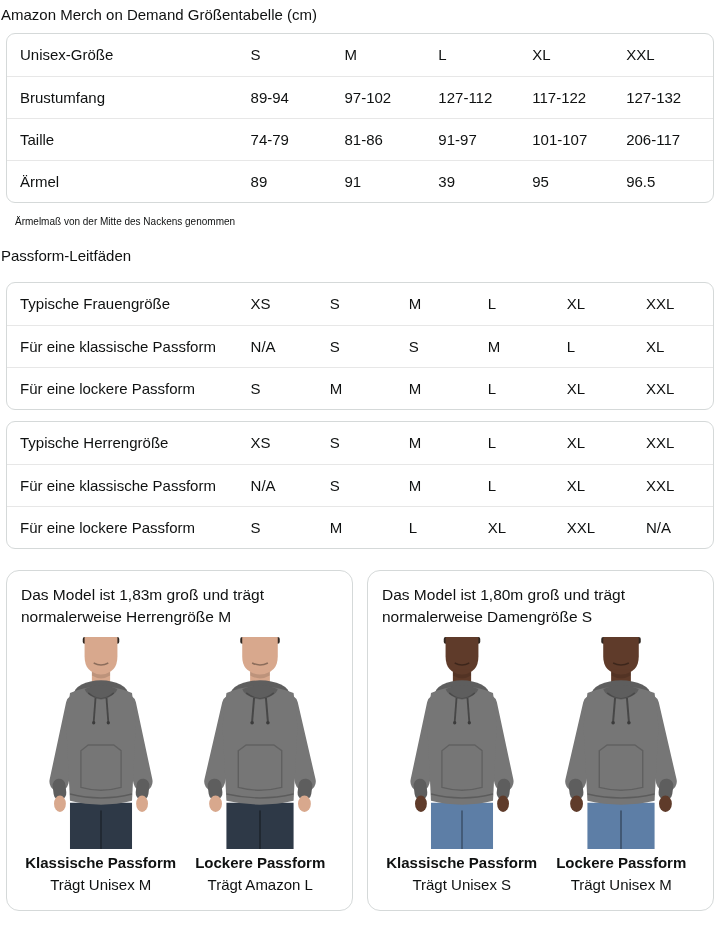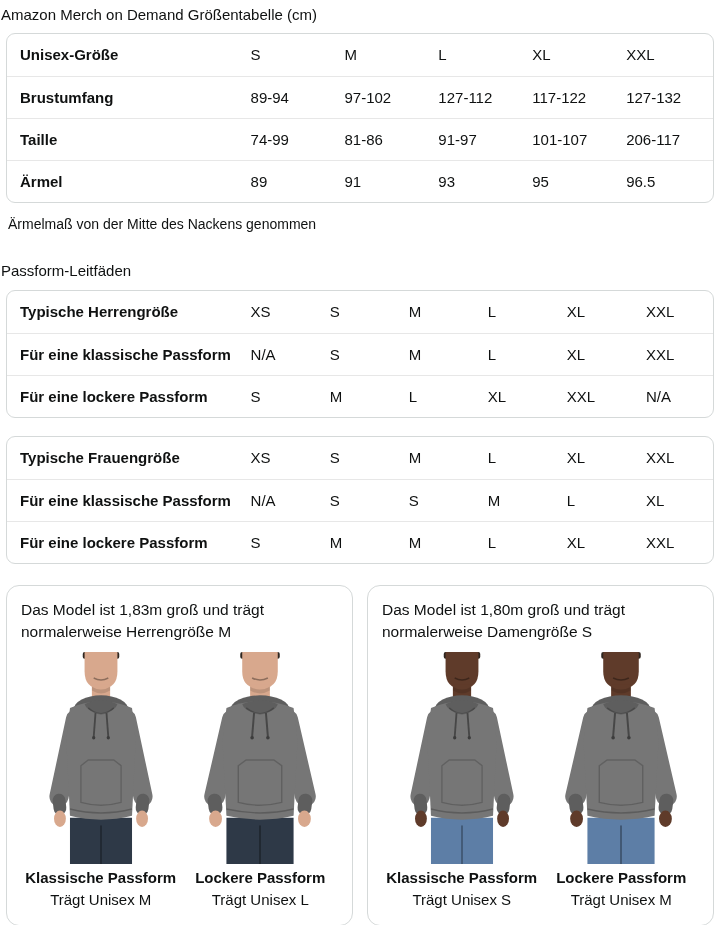--- a/index.html
+++ b/index.html
@@ -6,31 +6,31 @@
     --c-hoodie:#767676; --c-hoodie-dark:#5e5e5e; --c-hair:#2e2620;
     --c-skin-light:#d8a88d; --c-skin-dark:#5f3b2a;
     --c-jeans-dark:#2e3947; --c-jeans-light:#5d7ea6;
     --c-border:#d5d9d9; --c-divider:#e7e7e7; --c-text:#0f1111;
   }
   *{box-sizing:border-box}
   body{margin:0;width:720px;height:925px;overflow:hidden;background:#fff;
        color:var(--c-text);font-family:"Liberation Sans",sans-serif;}
   .page{padding-top:6px}
   .title{font-size:15px;margin:0 0 0 1px;font-weight:400}
-  .note{font-size:14px;margin:13px 0 0 8px}
-  .subtitle{font-size:15px;margin:30px 0 0 1px}
+  .note{font-size:10px;margin:13px 0 0 15px}
+  .subtitle{font-size:15px;margin:20px 0 0 1px}
 
   .tbl-wrap{margin:10px 6px 0 6px;border:1px solid var(--c-border);
             border-radius:9px;overflow:hidden;background:#fff}
   .tbl-wrap.t2{margin-top:11px}
   .tbl-wrap.t3{margin-top:18px}
   table{width:100%;border-collapse:collapse;font-size:15px}
   td{height:42px;padding:0;vertical-align:middle;text-align:left;white-space:nowrap}
   tr + tr td{border-top:1px solid var(--c-divider)}
-  td.lbl{padding-left:13px;font-weight:700;width:34.5%}
+  td.lbl{padding-left:13px;font-weight:400;width:34.5%}
   .tbl5 td:not(.lbl){width:13.3%}
   .tbl6 td:not(.lbl){width:11.2%}
   td:last-child{width:auto}
 
   .cards{display:flex;gap:14px;margin:21px 6px 0 6px}
   .card{flex:1;border:1px solid var(--c-border);border-radius:13px;
         padding:13px 12px 14px 14px;background:#fff}
   .card-title{font-size:15.5px;line-height:1.42;max-width:292px}
   .figs{display:flex;margin-top:9px}
   .fig{width:50%;display:flex;flex-direction:column;align-items:center}
@@ -114,41 +114,75 @@
       <tr>
         <td class="lbl">Brustumfang</td>
         <td>89-94</td>
         <td>97-102</td>
         <td>127-112</td>
         <td>117-122</td>
         <td>127-132</td>
       </tr>
       <tr>
         <td class="lbl">Taille</td>
-        <td>74-99</td>
+        <td>74-79</td>
         <td>81-86</td>
         <td>91-97</td>
         <td>101-107</td>
         <td>206-117</td>
       </tr>
       <tr>
         <td class="lbl">Ärmel</td>
         <td>89</td>
         <td>91</td>
-        <td>93</td>
+        <td>39</td>
         <td>95</td>
         <td>96.5</td>
       </tr>
     </tbody>
       </table>
   </div>
 
   <div class="note">Ärmelmaß von der Mitte des Nackens genommen</div>
 
   <div class="subtitle">Passform-Leitfäden</div>
+
+  <div class="tbl-wrap t3">
+    <table class="tbl6">
+      <tbody>
+          <tr>
+        <td class="lbl">Typische Frauengröße</td>
+        <td>XS</td>
+        <td>S</td>
+        <td>M</td>
+        <td>L</td>
+        <td>XL</td>
+        <td>XXL</td>
+      </tr>
+      <tr>
+        <td class="lbl">Für eine klassische Passform</td>
+        <td>N/A</td>
+        <td>S</td>
+        <td>S</td>
+        <td>M</td>
+        <td>L</td>
+        <td>XL</td>
+      </tr>
+      <tr>
+        <td class="lbl">Für eine lockere Passform</td>
+        <td>S</td>
+        <td>M</td>
+        <td>M</td>
+        <td>L</td>
+        <td>XL</td>
+        <td>XXL</td>
+      </tr>
+    </tbody>
+      </table>
+  </div>
 
   <div class="tbl-wrap t2">
     <table class="tbl6">
       <tbody>
           <tr>
         <td class="lbl">Typische Herrengröße</td>
         <td>XS</td>
         <td>S</td>
         <td>M</td>
         <td>L</td>
@@ -170,72 +204,38 @@
         <td>M</td>
         <td>L</td>
         <td>XL</td>
         <td>XXL</td>
         <td>N/A</td>
       </tr>
     </tbody>
       </table>
   </div>
 
-  <div class="tbl-wrap t3">
-    <table class="tbl6">
-      <tbody>
-          <tr>
-        <td class="lbl">Typische Frauengröße</td>
-        <td>XS</td>
-        <td>S</td>
-        <td>M</td>
-        <td>L</td>
-        <td>XL</td>
-        <td>XXL</td>
-      </tr>
-      <tr>
-        <td class="lbl">Für eine klassische Passform</td>
-        <td>N/A</td>
-        <td>S</td>
-        <td>S</td>
-        <td>M</td>
-        <td>L</td>
-        <td>XL</td>
-      </tr>
-      <tr>
-        <td class="lbl">Für eine lockere Passform</td>
-        <td>S</td>
-        <td>M</td>
-        <td>M</td>
-        <td>L</td>
-        <td>XL</td>
-        <td>XXL</td>
-      </tr>
-    </tbody>
-      </table>
-  </div>
-
   <div class="cards">
 
     <div class="card">
       <div class="card-title">Das Model ist 1,83m groß und trägt normalerweise Herrengröße M</div>
       <div class="figs">
         <div class="fig">
           <svg class="figure male" width="146" height="212" viewBox="0 0 160 220" preserveAspectRatio="none">
             <use href="#hoodie-figure"></use>
           </svg>
           <div class="cap-b">Klassische Passform</div>
           <div class="cap">Trägt Unisex M</div>
         </div>
         <div class="fig">
           <svg class="figure male" width="158" height="212" viewBox="0 0 160 220" preserveAspectRatio="none">
             <use href="#hoodie-figure"></use>
           </svg>
           <div class="cap-b">Lockere Passform</div>
-          <div class="cap">Trägt Unisex L</div>
+          <div class="cap">Trägt Amazon L</div>
         </div>
       </div>
     </div>
 
     <div class="card">
       <div class="card-title">Das Model ist 1,80m groß und trägt normalerweise Damengröße S</div>
       <div class="figs">
         <div class="fig">
           <svg class="figure female" width="146" height="212" viewBox="0 0 160 220" preserveAspectRatio="none">
             <use href="#hoodie-figure"></use>

